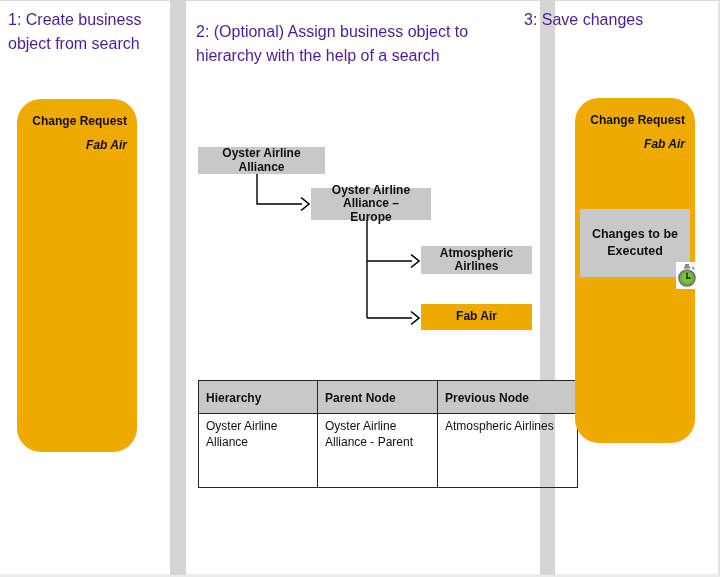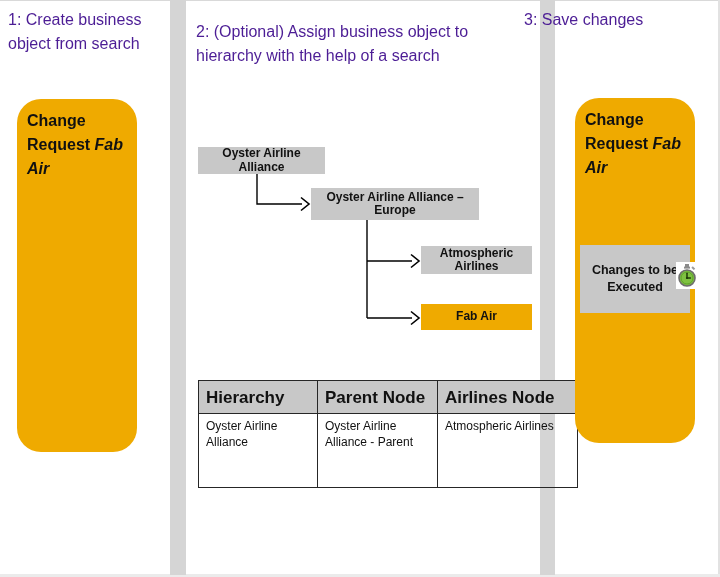--- a/index.html
+++ b/index.html
@@ -19,55 +19,55 @@
   .step-header.h1{left:8px;top:8px;width:158px;}
   .step-header.h2{left:196px;top:20px;width:334px;}
   .step-header.h3{left:524px;top:8px;width:150px;}
 
   .card{
     position:absolute;background:#EFAA00;border-radius:24px;
   }
   .card.card1{left:17px;top:99px;width:120px;height:353px;}
   .card.card3{left:575px;top:98px;width:120px;height:345px;}
   .card-text{
-    width:100px;margin:10px auto 16px auto;text-align:left;
-    font-size:16px;line-height:24px;font-weight:600;color:#111;
+    width:100px;margin:10px auto 16px auto;text-align:right;
+    font-size:12px;line-height:24px;font-weight:600;color:#111;
   }
   .card-subject{font-style:italic;}
 
   .tnode{
     position:absolute;background:#C8C8C8;display:flex;align-items:center;justify-content:center;
     text-align:center;font-size:12px;line-height:13.5px;font-weight:600;color:#111;
   }
   .tnode.n1{left:198px;top:147px;width:127px;height:27px;padding:0;box-sizing:border-box;}
   .tnode.n1 span, .tnode span{display:block;width:100%;}
   .tnode.n1{padding:0 6px;}
-  .tnode.n2{left:311px;top:188px;width:168px;height:29px;padding:16px 12px;box-sizing:border-box;}
+  .tnode.n2{left:311px;top:188px;width:120px;height:29px;padding:16px 12px;box-sizing:border-box;}
   .tnode.n3{left:421px;top:246px;width:111px;height:28px;padding:0 6px;box-sizing:border-box;}
   .tnode.n4{left:421px;top:304px;width:111px;height:26px;background:#EFAA00;padding:0 6px;box-sizing:border-box;}
 
   svg.connectors{position:absolute;left:0;top:0;pointer-events:none;}
 
   table.htable{
     position:absolute;left:198px;top:380px;width:334px;
     border-collapse:collapse;table-layout:fixed;
     font-size:12px;color:#111;
   }
   table.htable th, table.htable td{border:1.5px solid #262626;vertical-align:top;text-align:left;}
   table.htable th{
-    background:#C8C8C8;font-size:17px;font-weight:700;
+    background:#C8C8C8;font-size:12px;font-weight:700;
     height:26px;padding:4px 7px 2px 7px;vertical-align:middle;
   }
   table.htable td{height:63px;padding:5px 7px;line-height:15.5px;}
   .w1{width:104px;} .w2{width:105px;margin-left:32px;} .w3{width:125px;}
 
   .status-box{
     position:absolute;left:580px;top:209px;width:110px;height:68px;background:#C8C8C8;
     display:flex;align-items:center;justify-content:center;text-align:center;
-    font-size:12.5px;line-height:17px;font-weight:600;color:#111;margin-top:36px;
+    font-size:12.5px;line-height:17px;font-weight:600;color:#111;
   }
   .status-box span{display:block;width:96px;}
 
   .timer-badge{
     position:absolute;left:676px;top:262px;width:22px;height:27px;background:#ffffff;
     display:flex;align-items:center;justify-content:center;
   }
 </style>
 </head>
 <body>
@@ -111,21 +111,21 @@
 </div>
 <div class="tnode n4">
   <span>Fab Air</span>
 </div>
 
 <table class="htable">
   <thead>
     <tr>
       <th class="w1">Hierarchy</th>
       <th class="w2">Parent Node</th>
-      <th class="w3">Airlines Node</th>
+      <th class="w3">Previous Node</th>
     </tr>
   </thead>
   <tbody>
     <tr>
       <td>Oyster Airline Alliance</td>
       <td>Oyster Airline Alliance - Parent</td>
       <td>Atmospheric Airlines</td>
     </tr>
   </tbody>
 </table>

